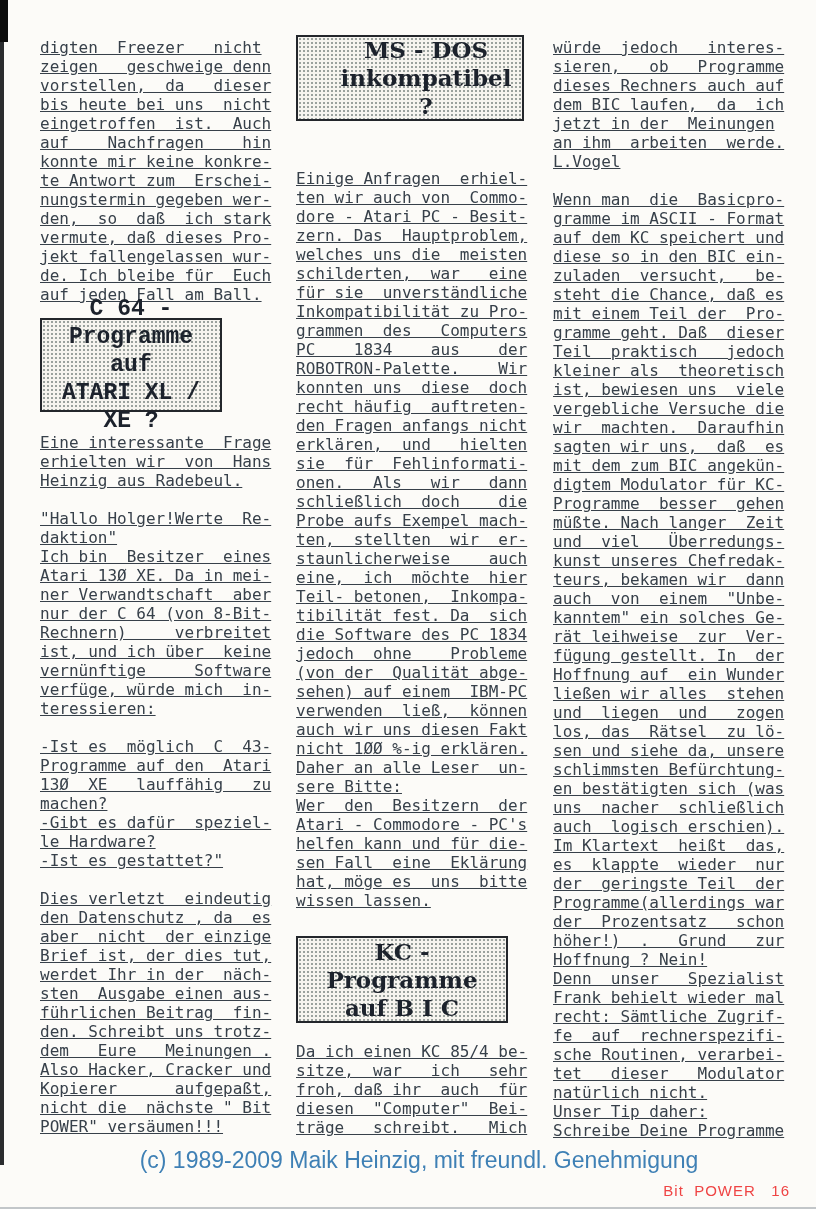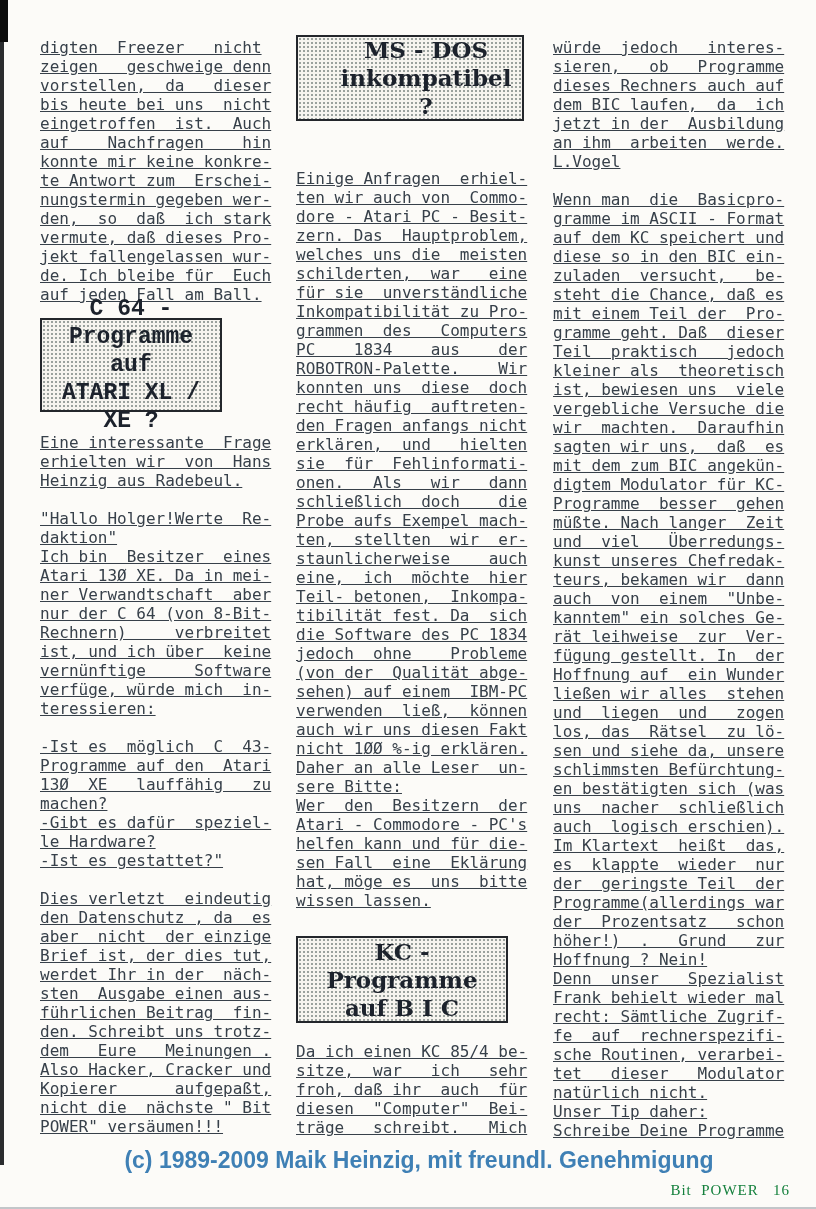--- a/index.html
+++ b/index.html
@@ -39,27 +39,26 @@
   .box-c64 { width:182px; height:94px; margin:14px 0 21px 0;font-family:Liberation Mono, monospace; }
   .box-msdos { width:228px; height:86px;padding-left:32px; }
   .box-kc { width:212px; height:87px; margin-top:26px; }
   .credit {
     position:absolute; top:1147px; left:0; width:816px;
     box-sizing:border-box; padding-left:22px;
     text-align:center;
     font-family:"Liberation Sans", sans-serif;
     font-size:23px;
     color:#3f80b5;
-    font-weight:bold;
   }
   .page-label {
     position:absolute; top:1182px; right:26px;
-    font-family:Liberation Serif, serif;
+    font-family:Liberation Sans, sans-serif;
     font-size:15px; letter-spacing:1px;
-    color:#15803d;
+    color:#ef4444;
     white-space:pre;
   }
   .edge-left { position:absolute; left:0; top:0; width:4px; height:1165px; background:#2a2c2e; }
   .edge-left-top { position:absolute; left:0; top:0; width:8px; height:42px; background:#0c0c0c; }
   .edge-bottom { position:absolute; left:0; bottom:0; width:816px; height:2px; background:#c2c6c9; }
 </style>
 </head>
 <body>
 
 <div class="page">
@@ -176,21 +175,21 @@
 froh, daß ihr  auch  für
 diesen  "Computer"  Bei-
 träge   schreibt.   Mich</p>
   </div>
 
   <div class="col col-right">
     <p class="para">würde  jedoch   interes-
 sieren,   ob   Programme
 dieses Rechners auch auf
 dem BIC laufen,  da  ich
-jetzt in der  Ausbildung
+jetzt in der  Meinungen
 an ihm  arbeiten  werde.
 L.Vogel</p>
     <p class="para mt19">Wenn man  die  Basicpro-
 gramme im ASCII - Format
 auf dem KC speichert und
 diese so in den BIC ein-
 zuladen  versucht,   be-
 steht die Chance, daß es
 mit einem Teil der  Pro-
 gramme geht. Daß  dieser

